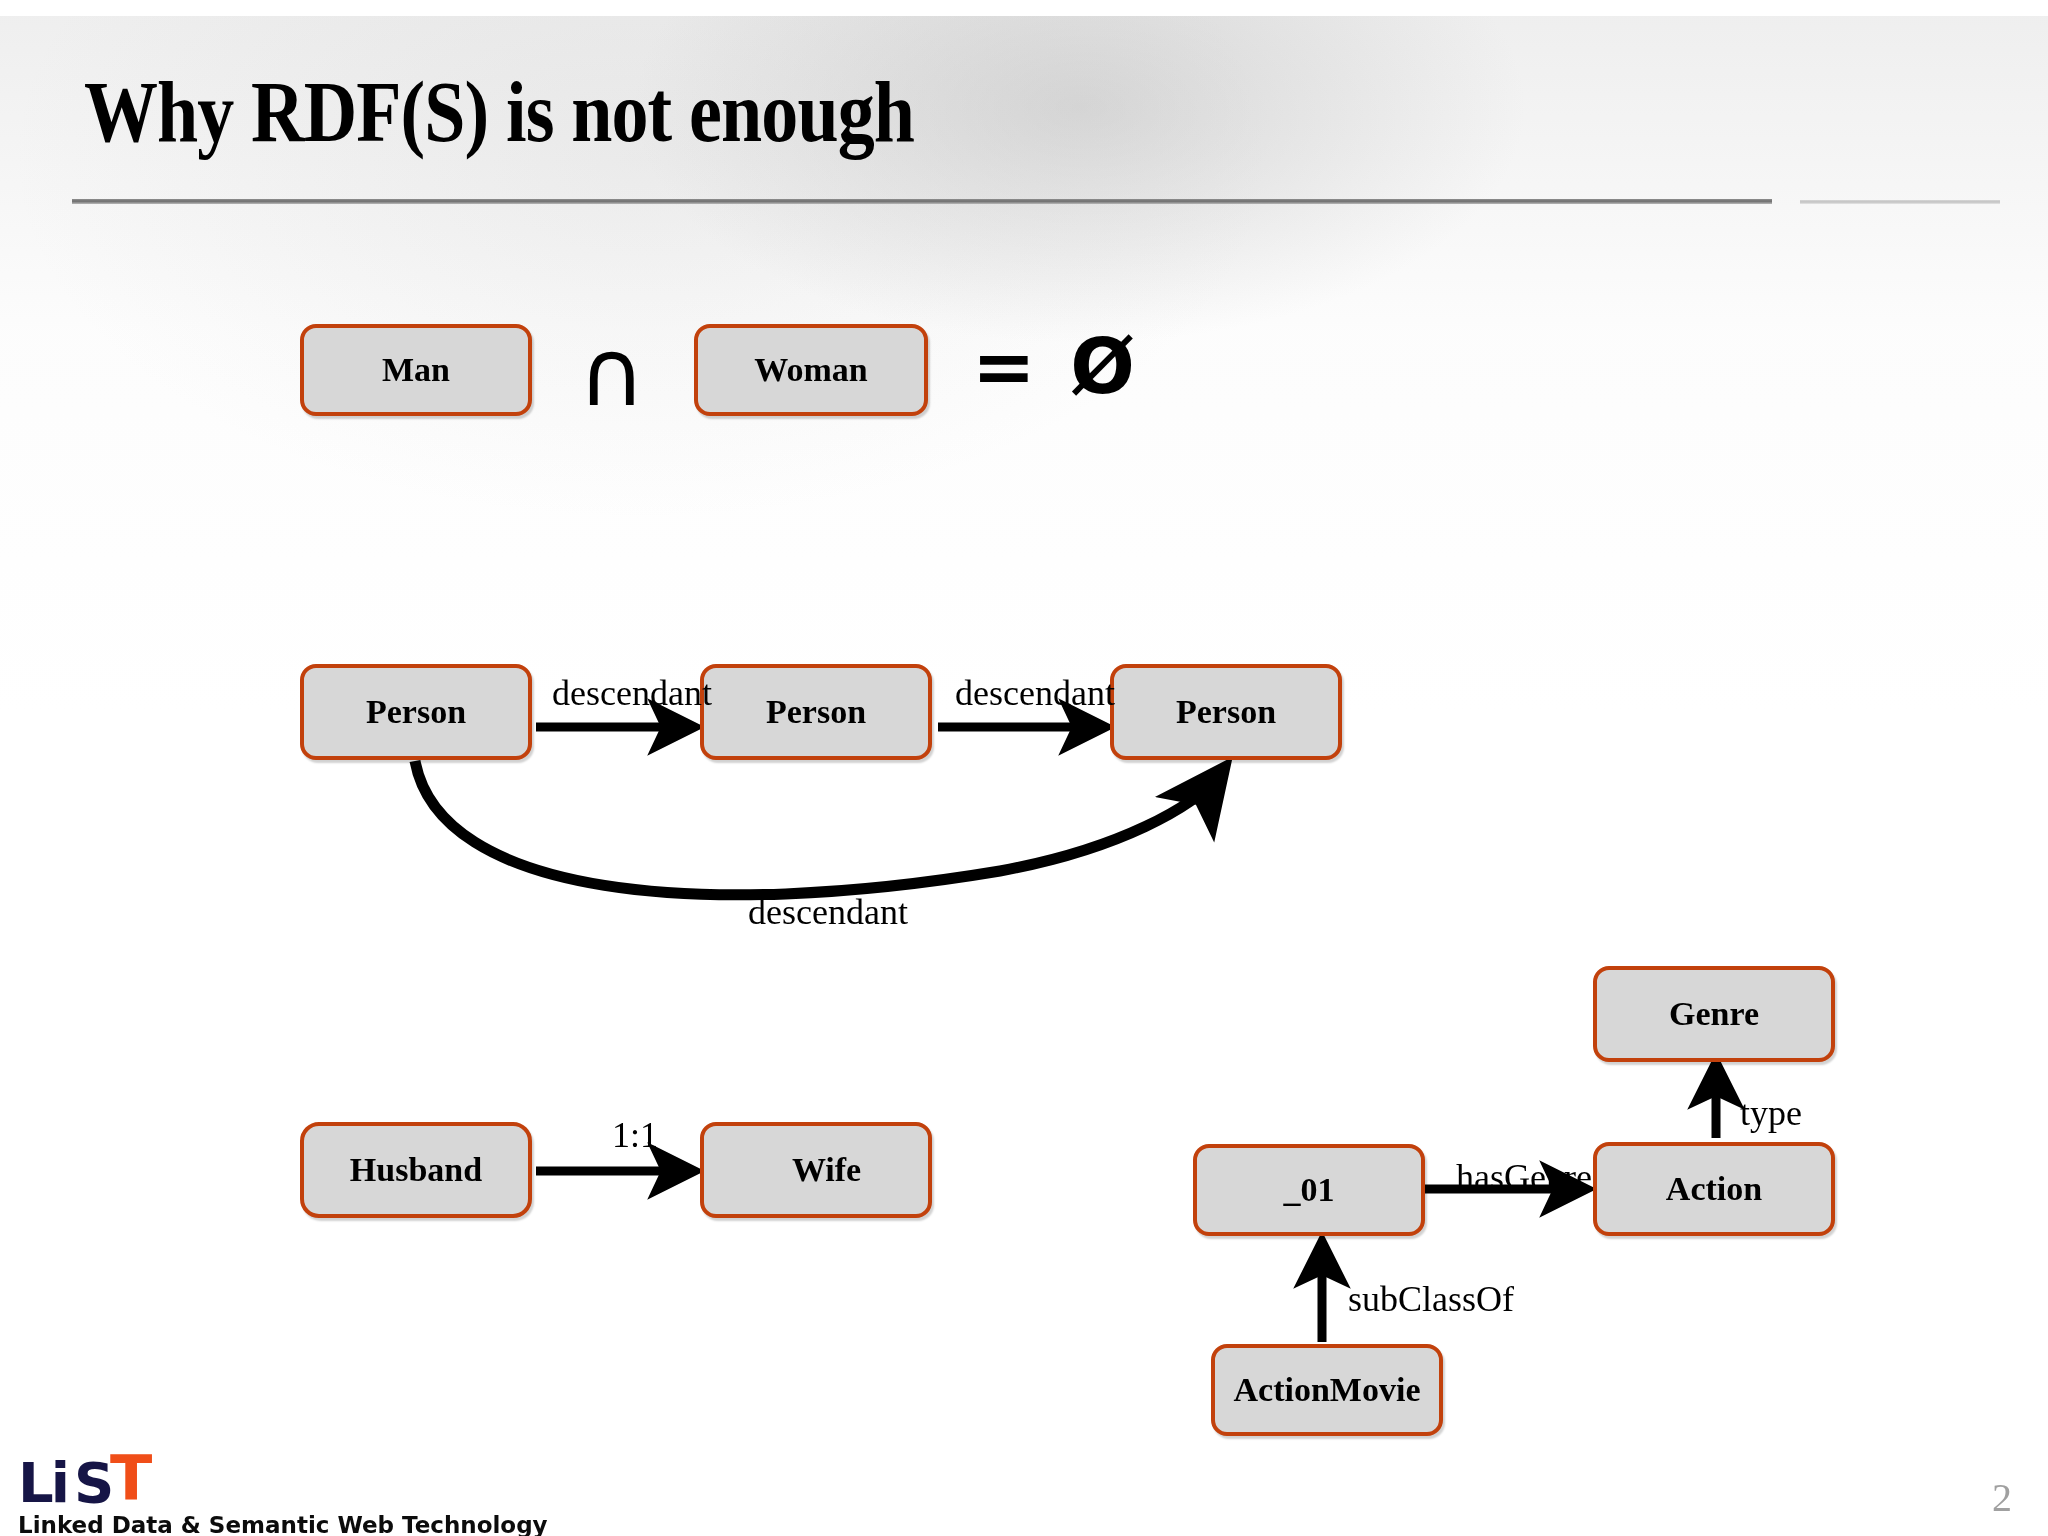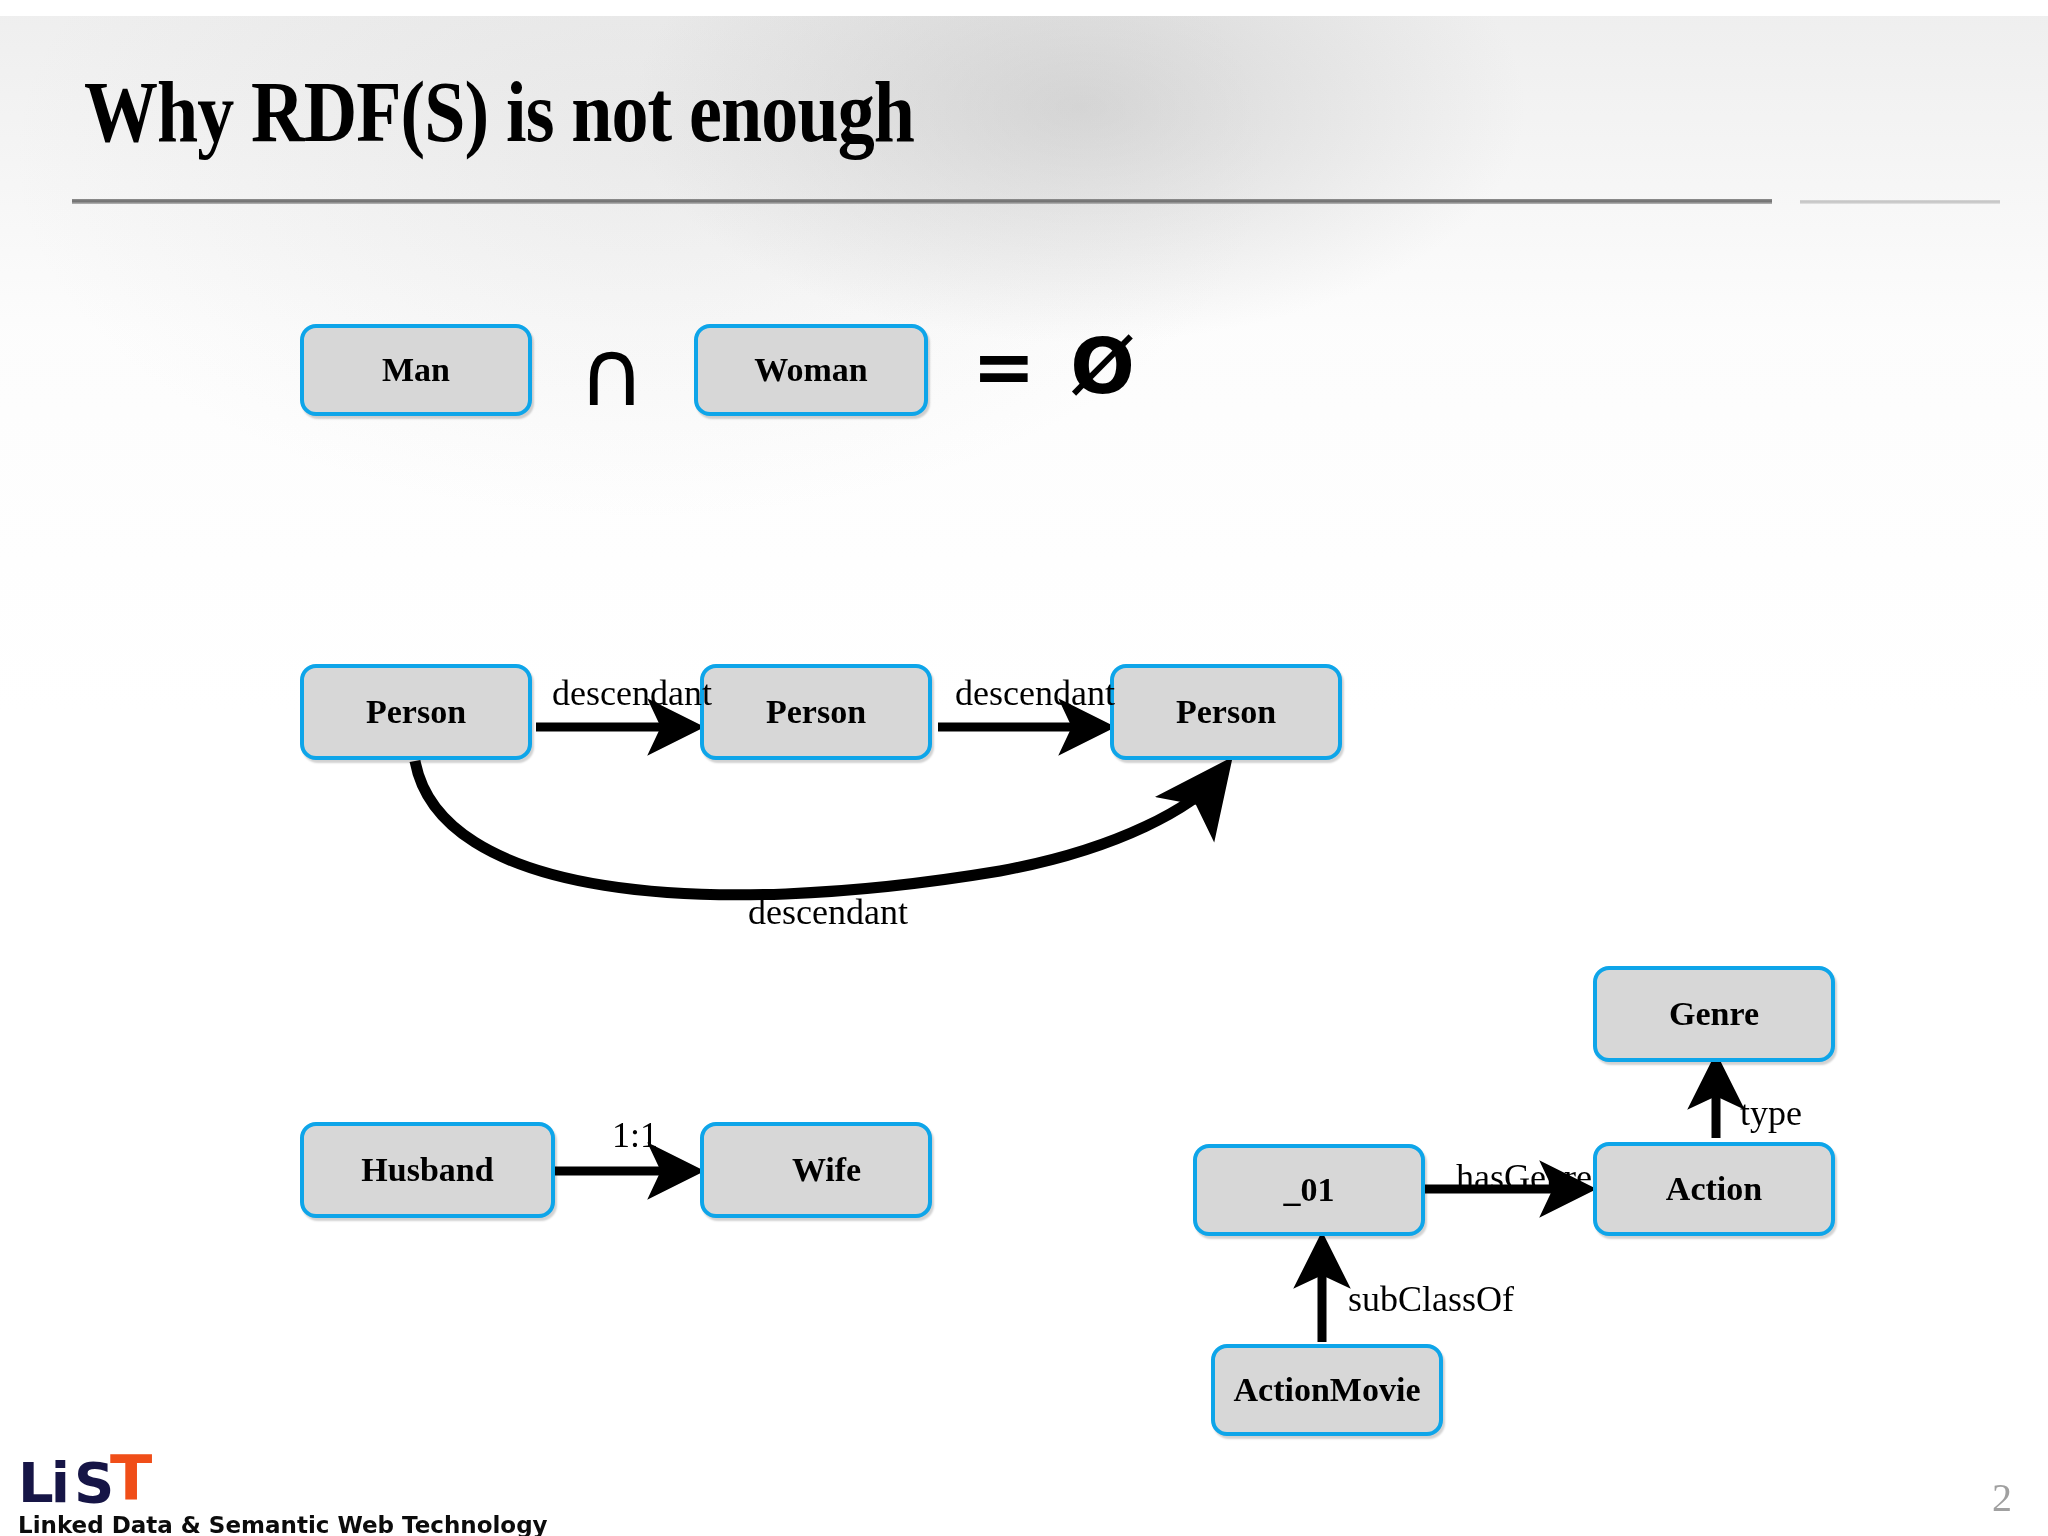--- a/index.html
+++ b/index.html
@@ -58,21 +58,21 @@
     width: 200px;
     height: 4px;
     background: linear-gradient(to bottom, #d7d7d7 0%, #c2c2c2 50%, #e6e6e6 100%);
   }
 
   
   .node {
     position: absolute;
     box-sizing: border-box;
     background: #d7d7d7;
-    border: 4px solid #0ea5e9;
+    border: 4px solid #c2410c;
     border-radius: 16px;
     display: flex;
     align-items: center;
     justify-content: center;
     font-family: "Liberation Serif", "DejaVu Serif", serif;
     font-weight: bold;
     font-size: 34px;
     color: #000000;
     box-shadow: 2px 3px 2px rgba(0,0,0,0.18);
     text-align: center;
@@ -214,21 +214,21 @@
   <div class="node" style="left:700px; top:648px; width:232px; height:96px;">Person</div>
 
   <div class="node" style="left:1110px; top:648px; width:232px; height:96px;">Person</div>
 
   <div class="edge-label" style="left:552px; top:656px;">descendant</div>
 
   <div class="edge-label" style="left:955px; top:656px;">descendant</div>
 
   <div class="edge-label" style="left:748px; top:875px;">descendant</div>
 
-  <div class="node" style="left:300px; top:1106px; width:255px; height:96px;">Husband</div>
+  <div class="node" style="left:300px; top:1106px; width:232px; height:96px;border-radius:19px;">Husband</div>
 
   <div class="node" style="left:700px; top:1106px; width:232px; height:96px;padding-left:21px;">Wife</div>
 
   <div class="edge-label" style="left:612px; top:1098px;">1:1</div>
 
   <div class="node" style="left:1593px; top:950px; width:242px; height:96px;">Genre</div>
 
   <div class="node" style="left:1193px; top:1128px; width:232px; height:92px;">_01</div>
 
   <div class="node" style="left:1593px; top:1126px; width:242px; height:94px;">Action</div>

